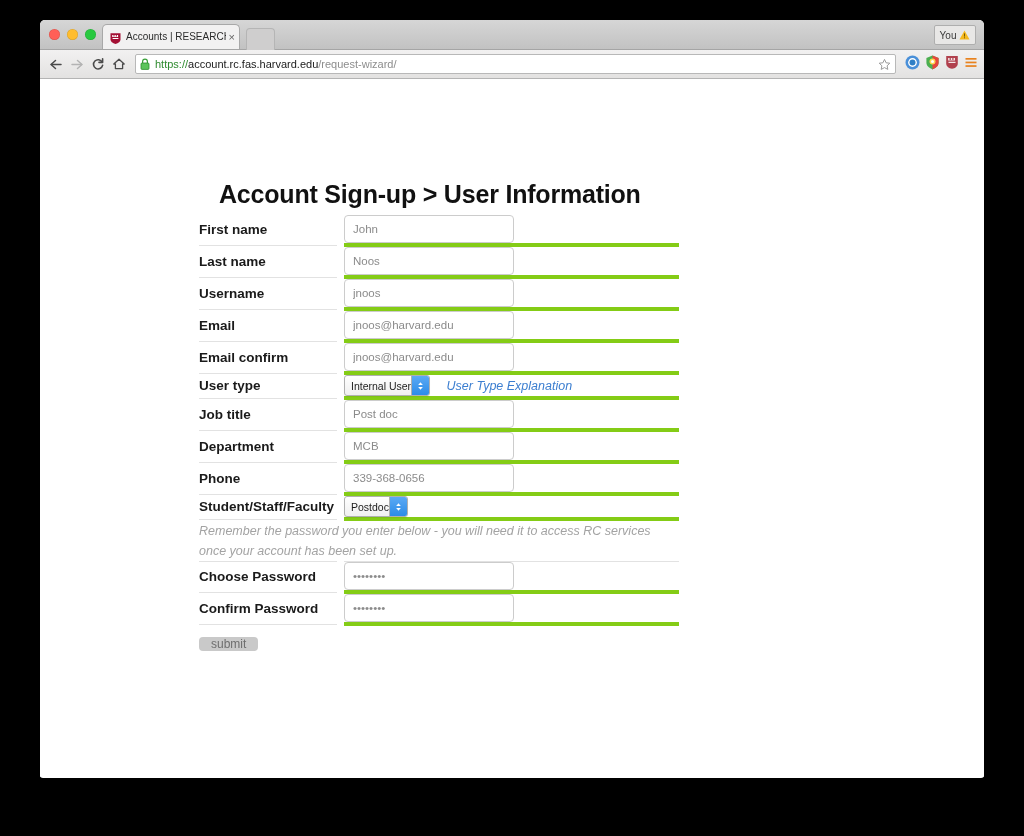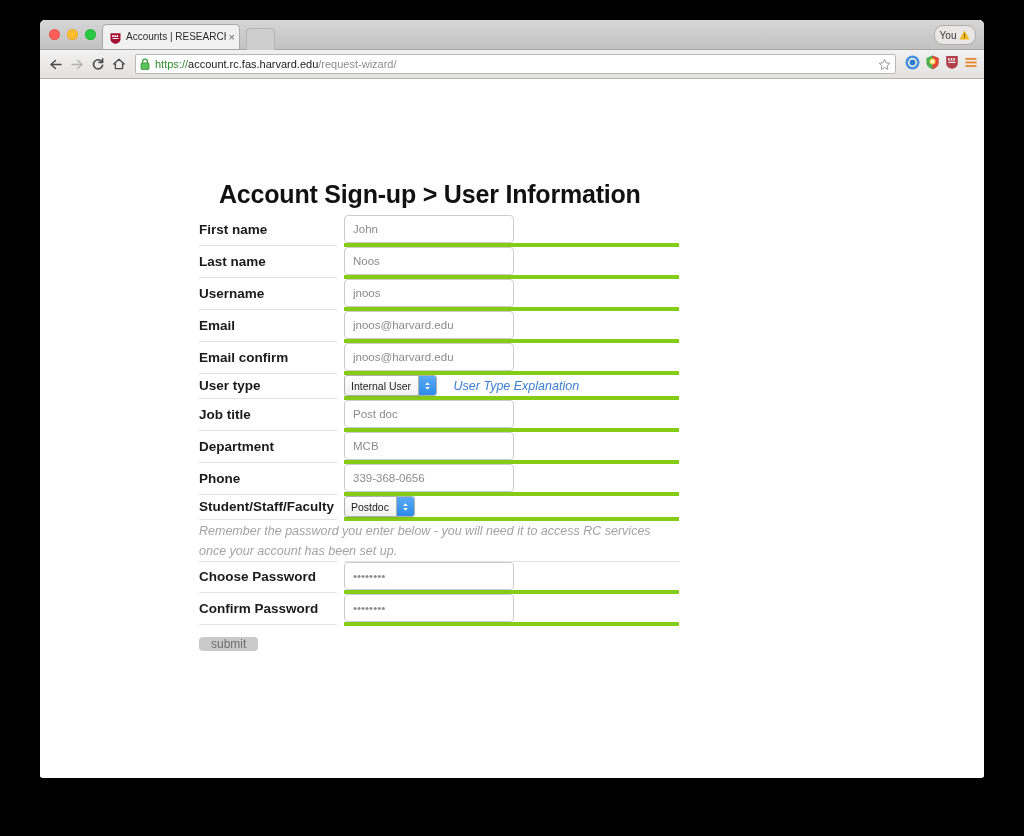--- a/index.html
+++ b/index.html
@@ -87,21 +87,21 @@
     border-radius: 4px 4px 0 0;
   }
   .profile-chip {
     position: absolute;
     right: 8px;
     top: 5px;
     height: 20px;
     min-width: 42px;
     background: #e8e7e6;
     border: 1px solid #aeaeae;
-    border-radius: 9px;
+    border-radius: 2px;
     display: flex;
     align-items: center;
     justify-content: center;
     gap: 3px;
     padding: 0 0;
     box-sizing: border-box;
   }
   .profile-name { font-size: 10px; color: #3a3a3a; line-height: 11px; }
 
   
@@ -207,21 +207,21 @@
     border: 1px solid #b0b0b0;
     border-radius: 3px;
     background: linear-gradient(to bottom, #ffffff, #f0f0f0);
     overflow: hidden;
     vertical-align: middle;
     box-shadow: 0 1px 1px rgba(0,0,0,0.06);
   }
   .mac-select-value {
     display: flex;
     align-items: center;
-    padding: 0 7px 0 6px;
+    padding: 0 0 0 6px;
     font-size: 10.5px;
     color: #1d1d1d;
     white-space: nowrap;
   }
   .mac-select-arrows {
     width: 17px;
     background: linear-gradient(to bottom, #5ba9f4, #2c8ce8);
     display: flex;
     align-items: center;
     justify-content: center;

